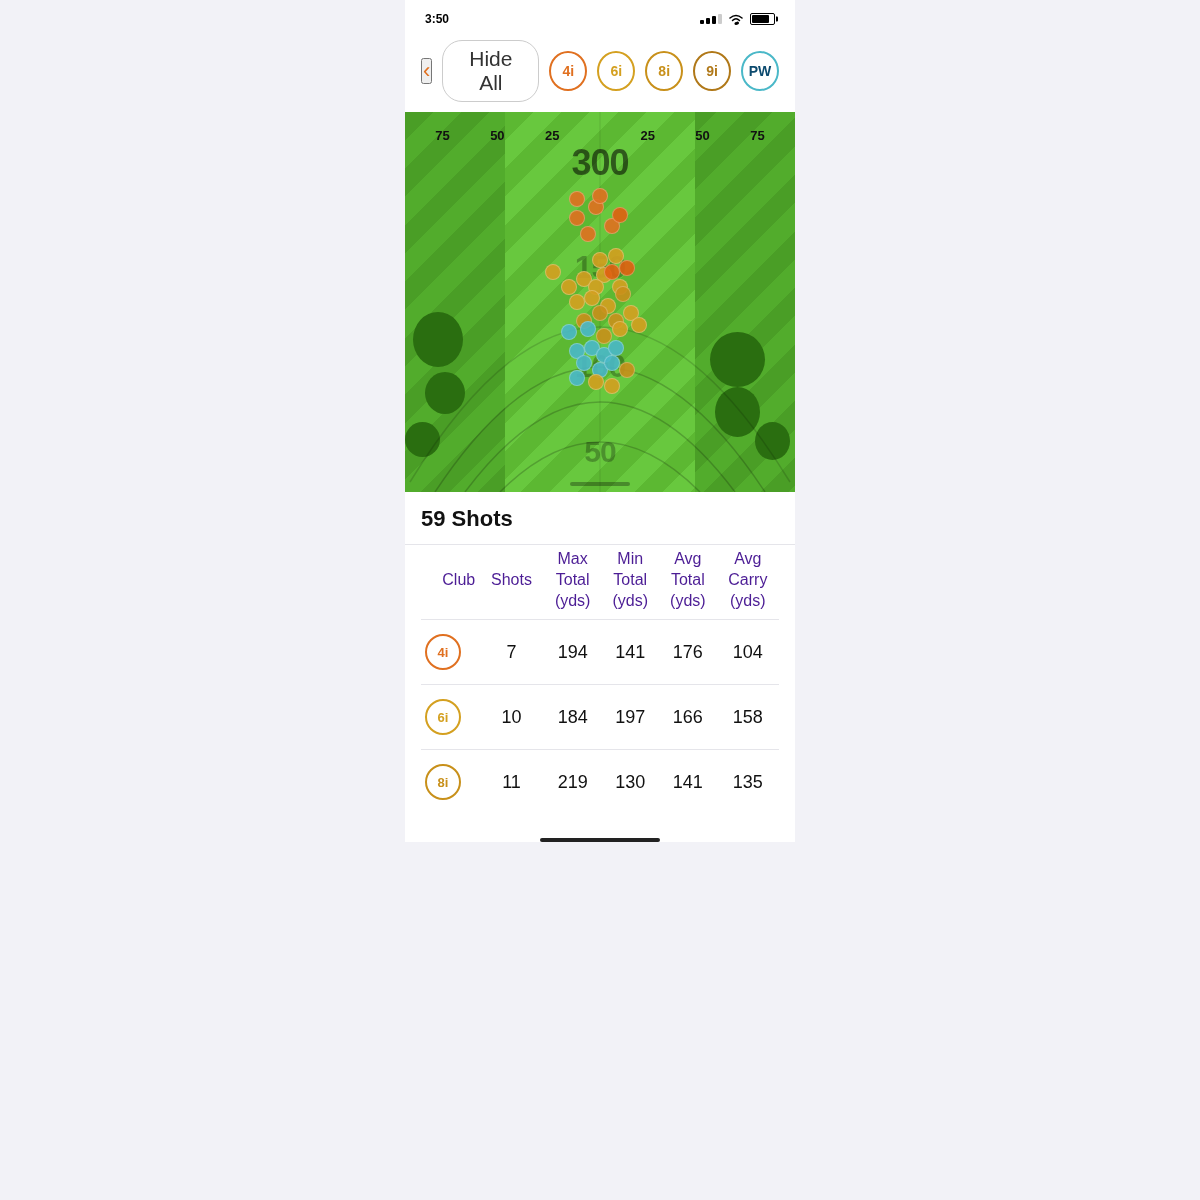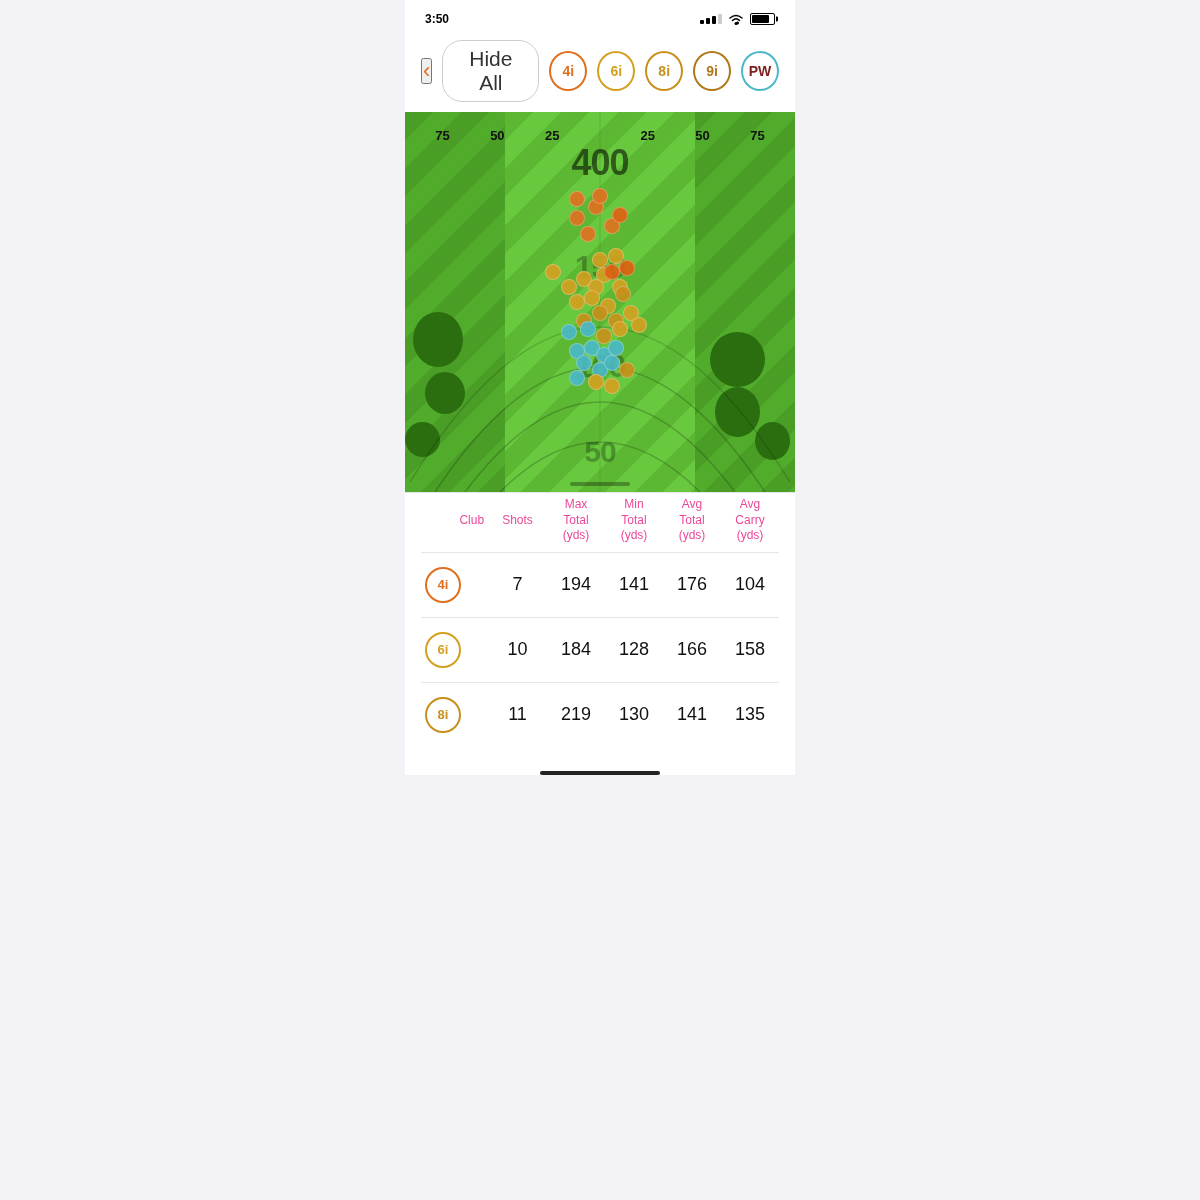--- a/index.html
+++ b/index.html
@@ -186,23 +186,23 @@
       padding: 14px 0 8px;
       text-transform: uppercase;
     }
 
     
     .club-table {
       width: 100%;
       border-collapse: collapse;
     }
     .club-table thead tr th {
-      font-size: 12px;
+      font-size: 16px;
       font-weight: 500;
-      color: #ec4899;
+      color: #4c1d95;
       text-align: center;
       padding: 4px 4px 8px;
       line-height: 1.3;
     }
     .club-table thead tr th:first-child {
       text-align: right;
     }
     .club-table tbody tr {
       border-top: 1px solid #e5e5ea;
     }
@@ -250,21 +250,21 @@
 </div>
 
 <div class="toolbar">
   <button class="back-btn">‹</button>
   <button class="hide-all-btn">Hide All</button>
 
   <div class="club-badge" style="border-color: #e07020; color: #e07020;">4i</div>
   <div class="club-badge" style="border-color: #d4a020; color: #d4a020;">6i</div>
   <div class="club-badge" style="border-color: #c8901a; color: #c8901a;">8i</div>
   <div class="club-badge" style="border-color: #b07818; color: #b07818;">9i</div>
-  <div class="club-badge" style="border-color: #4ab8c8; color: #7f1d1d;">PW</div>
+  <div class="club-badge" style="border-color: #4ab8c8; color: #0c4a6e;">PW</div>
 </div>
 
 <div class="map-container">
 
   <div style="position:absolute;inset:0;background:
     repeating-linear-gradient(135deg,
       #4a9e26 0px, #4a9e26 20px,
       #52ac2c 20px, #52ac2c 40px)">
   </div>
 
@@ -294,21 +294,21 @@
   <div class="dist-ruler">
     <span>75</span>
     <span>50</span>
     <span>25</span>
     <span></span>
     <span>25</span>
     <span>50</span>
     <span>75</span>
   </div>
 
-  <div class="yardage-label" style="top:8%;">400</div>
+  <div class="yardage-label" style="top:8%;">300</div>
   <div class="yardage-label" style="top:36%; font-size:32px; opacity:0.5;">150</div>
   <div class="yardage-label" style="top:62%; font-size:32px; opacity:0.5;">100</div>
   <div class="yardage-label" style="top:85%; font-size:30px; opacity:0.5;">50</div>
 
   <div id="shot-dots-container">
       <div class="shot-dot" style="left: 44%; top: 28%; background: rgb(224, 112, 32); border: 1px solid rgba(255, 255, 255, 0.3);"></div>
       <div class="shot-dot" style="left: 49%; top: 25%; background: rgb(224, 112, 32); border: 1px solid rgba(255, 255, 255, 0.3);"></div>
       <div class="shot-dot" style="left: 53%; top: 30%; background: rgb(224, 112, 32); border: 1px solid rgba(255, 255, 255, 0.3);"></div>
       <div class="shot-dot" style="left: 47%; top: 32%; background: rgb(224, 112, 32); border: 1px solid rgba(255, 255, 255, 0.3);"></div>
       <div class="shot-dot" style="left: 55%; top: 27%; background: rgb(224, 96, 16); border: 1px solid rgba(255, 255, 255, 0.3);"></div>
@@ -347,20 +347,21 @@
       <div class="shot-dot" style="left: 49%; top: 71%; background: rgb(212, 160, 32); border: 1px solid rgba(255, 255, 255, 0.3);"></div>
       <div class="shot-dot" style="left: 53%; top: 72%; background: rgb(212, 160, 32); border: 1px solid rgba(255, 255, 255, 0.3);"></div>
       <div class="shot-dot" style="left: 57%; top: 68%; background: rgb(200, 144, 26); border: 1px solid rgba(255, 255, 255, 0.3);"></div>
       <div class="shot-dot" style="left: 44%; top: 70%; background: rgb(74, 184, 200); border: 1px solid rgba(255, 255, 255, 0.3);"></div>
     </div>
 
   <div class="scroll-handle"></div>
 </div>
 
 <div class="stats-panel">
+  <div class="shots-header">59 Shots</div>
   <div class="divider"></div>
 
 
   <table class="club-table">
     <thead>
       <tr>
         <th>Club</th>
         <th>Shots</th>
         <th>Max<br>Total<br><span style="font-weight:400">(yds)</span></th>
         <th>Min<br>Total<br><span style="font-weight:400">(yds)</span></th>
@@ -378,21 +379,21 @@
     <td>141</td>
     <td>176</td>
     <td>104</td>
   </tr>
         <tr>
     <td>
       <span class="club-badge-sm" style="border-color:#d4a020; color:#d4a020;">6i</span>
     </td>
     <td>10</td>
     <td>184</td>
-    <td>128</td>
+    <td>197</td>
     <td>166</td>
     <td>158</td>
   </tr>
         <tr>
     <td>
       <span class="club-badge-sm" style="border-color:#c8901a; color:#c8901a;">8i</span>
     </td>
     <td>11</td>
     <td>219</td>
     <td>130</td>

